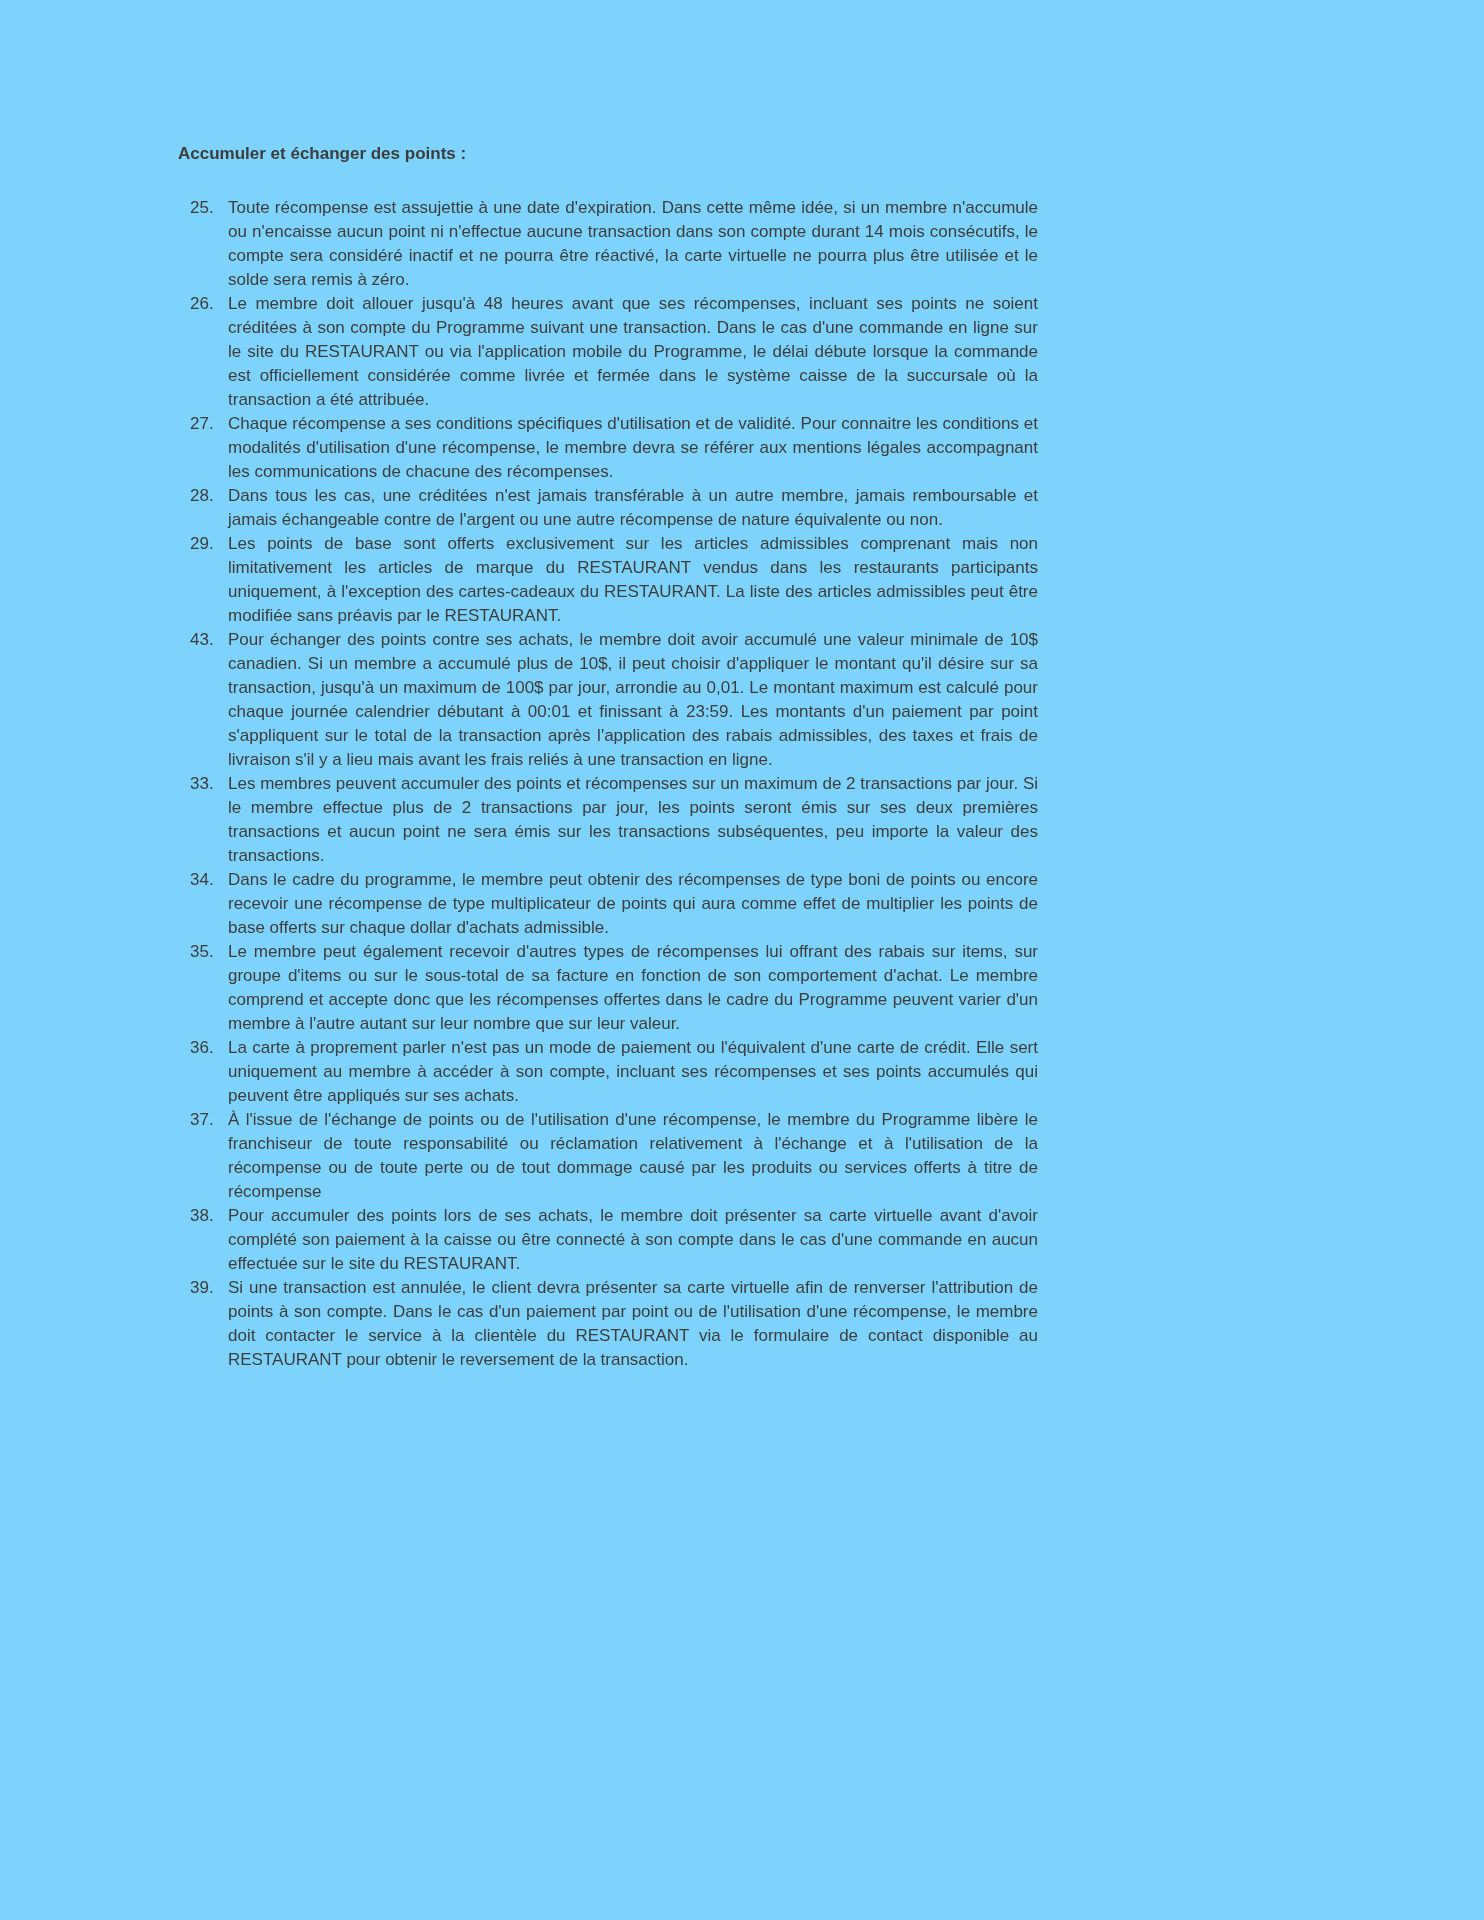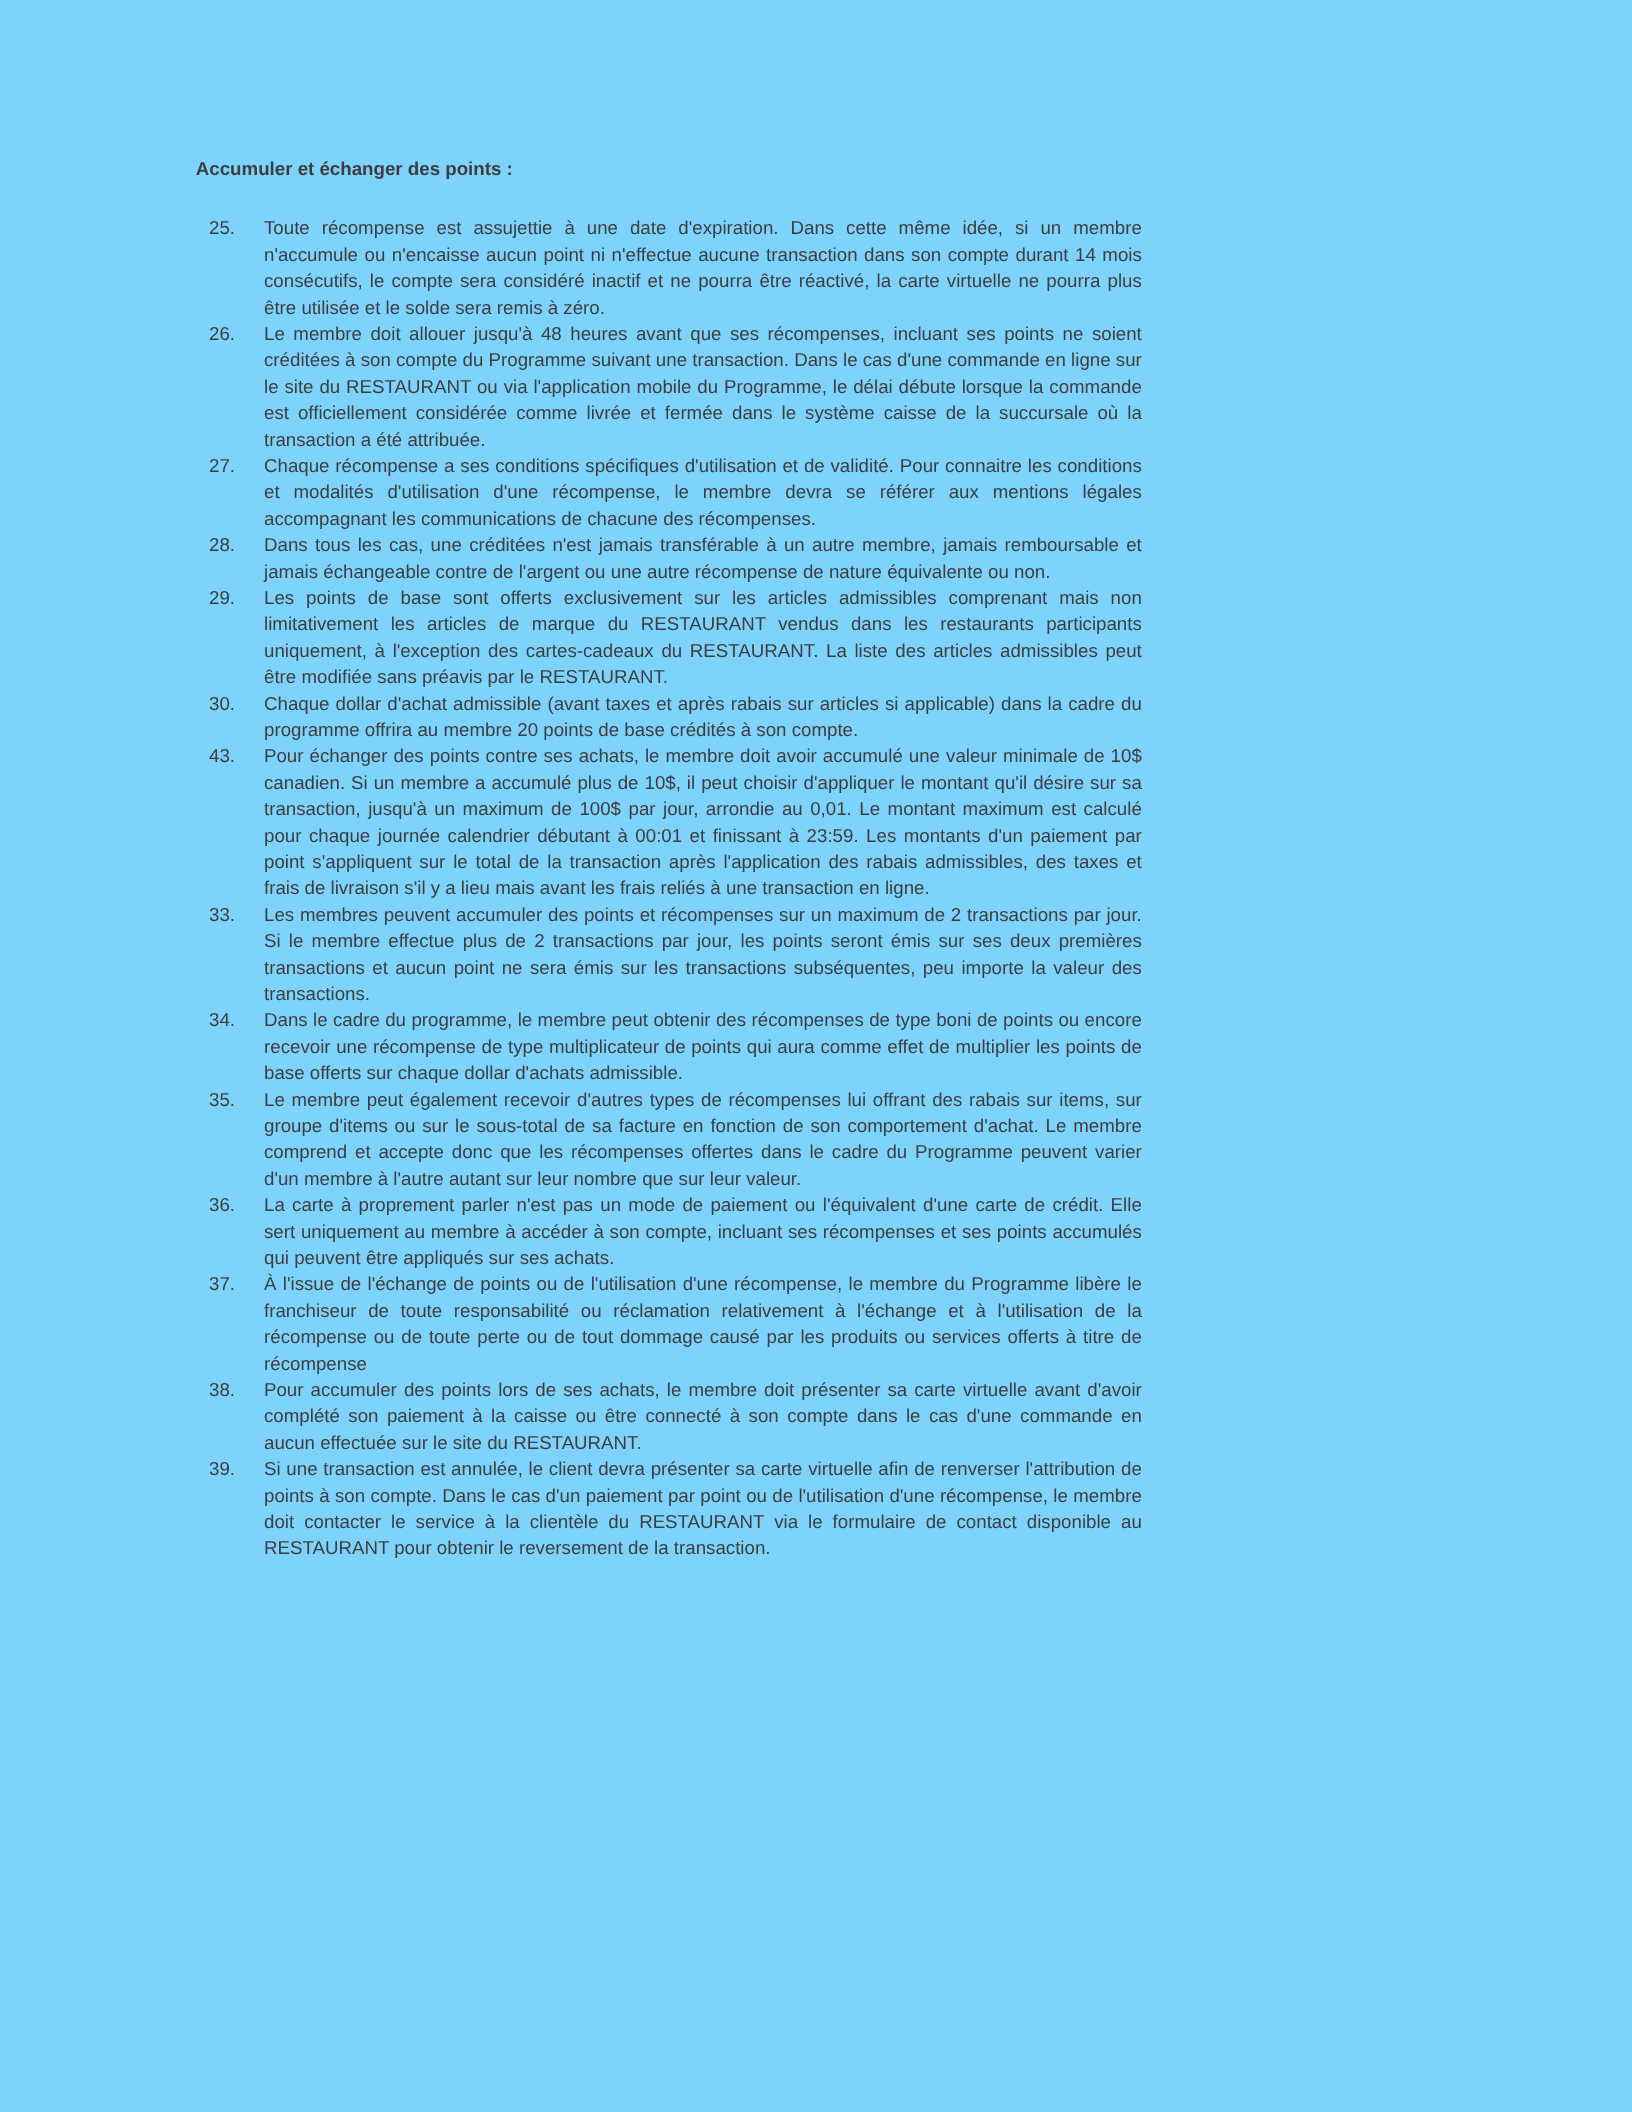--- a/index.html
+++ b/index.html
@@ -26,21 +26,20 @@
   }
   .terms-list {
     list-style: none;
     margin: 0;
     padding: 0 0 0 12px;
   }
   .terms-list li {
     display: flex;
     font-size: 17px;
     line-height: 24px;
-    gap: 12px;
   }
   .num {
     flex: none;
     width: 38px;
   }
   .txt {
     flex: 1;
     text-align: justify;
   }
 </style>
@@ -64,24 +63,20 @@
     </li>
     <li>
       <span class="num">28.</span>
       <div class="txt">Dans tous les cas, une créditées n'est jamais transférable à un autre membre, jamais remboursable et jamais échangeable contre de l'argent ou une autre récompense de nature équivalente ou non.</div>
     </li>
     <li>
       <span class="num">29.</span>
       <div class="txt">Les points de base sont offerts exclusivement sur les articles admissibles comprenant mais non limitativement les articles de marque du RESTAURANT vendus dans les restaurants participants uniquement, à l'exception des cartes-cadeaux du RESTAURANT. La liste des articles admissibles peut être modifiée sans préavis par le RESTAURANT.</div>
     </li>
     <li>
-      <span class="num">30.</span>
-      <div class="txt">Chaque dollar d'achat admissible (avant taxes et après rabais sur articles si applicable) dans la cadre du programme offrira au membre 20 points de base crédités à son compte.</div>
-    </li>
-    <li>
       <span class="num">43.</span>
       <div class="txt">Pour échanger des points contre ses achats, le membre doit avoir accumulé une valeur minimale de 10$ canadien. Si un membre a accumulé plus de 10$, il peut choisir d'appliquer le montant qu'il désire sur sa transaction, jusqu'à un maximum de 100$ par jour, arrondie au 0,01. Le montant maximum est calculé pour chaque journée calendrier débutant à 00:01 et finissant à 23:59. Les montants d'un paiement par point s'appliquent sur le total de la transaction après l'application des rabais admissibles, des taxes et frais de livraison s'il y a lieu mais avant les frais reliés à une transaction en ligne.</div>
     </li>
     <li>
       <span class="num">33.</span>
       <div class="txt">Les membres peuvent accumuler des points et récompenses sur un maximum de 2 transactions par jour. Si le membre effectue plus de 2 transactions par jour, les points seront émis sur ses deux premières transactions et aucun point ne sera émis sur les transactions subséquentes, peu importe la valeur des transactions.</div>
     </li>
     <li>
       <span class="num">34.</span>
       <div class="txt">Dans le cadre du programme, le membre peut obtenir des récompenses de type boni de points ou encore recevoir une récompense de type multiplicateur de points qui aura comme effet de multiplier les points de base offerts sur chaque dollar d'achats admissible.</div>

